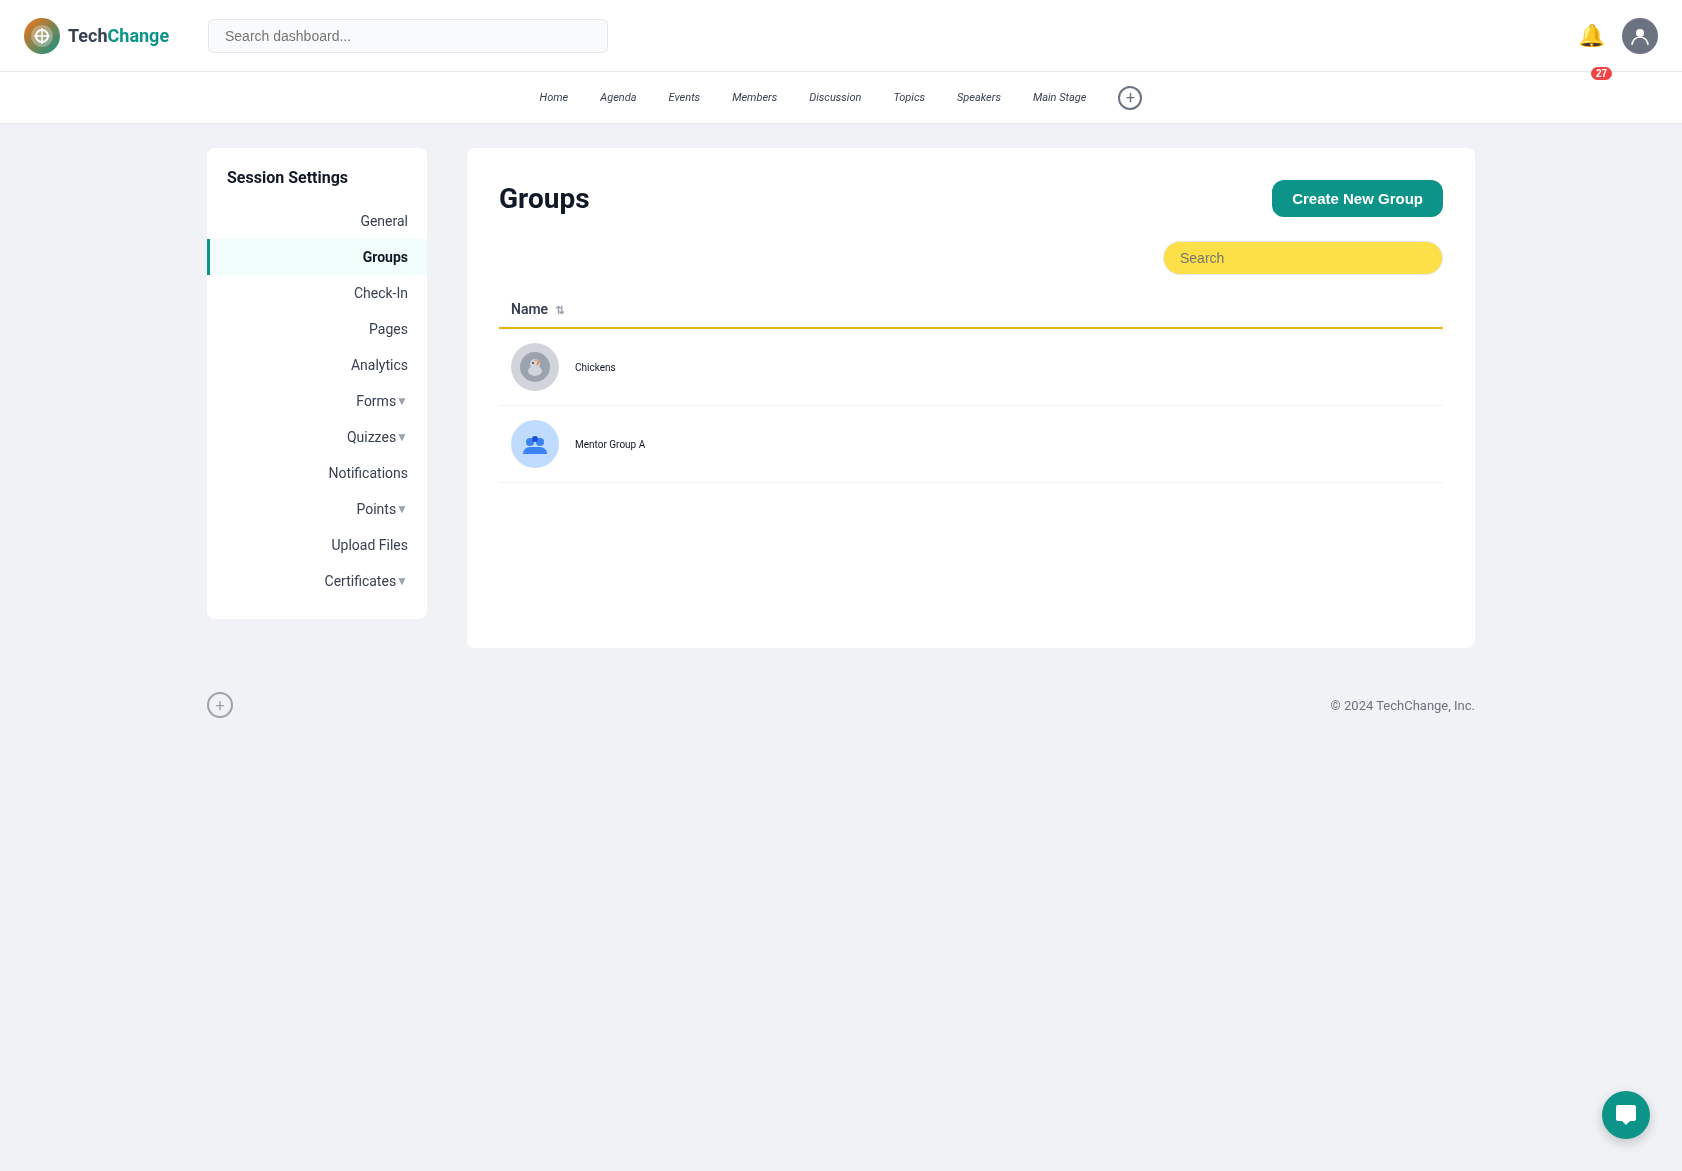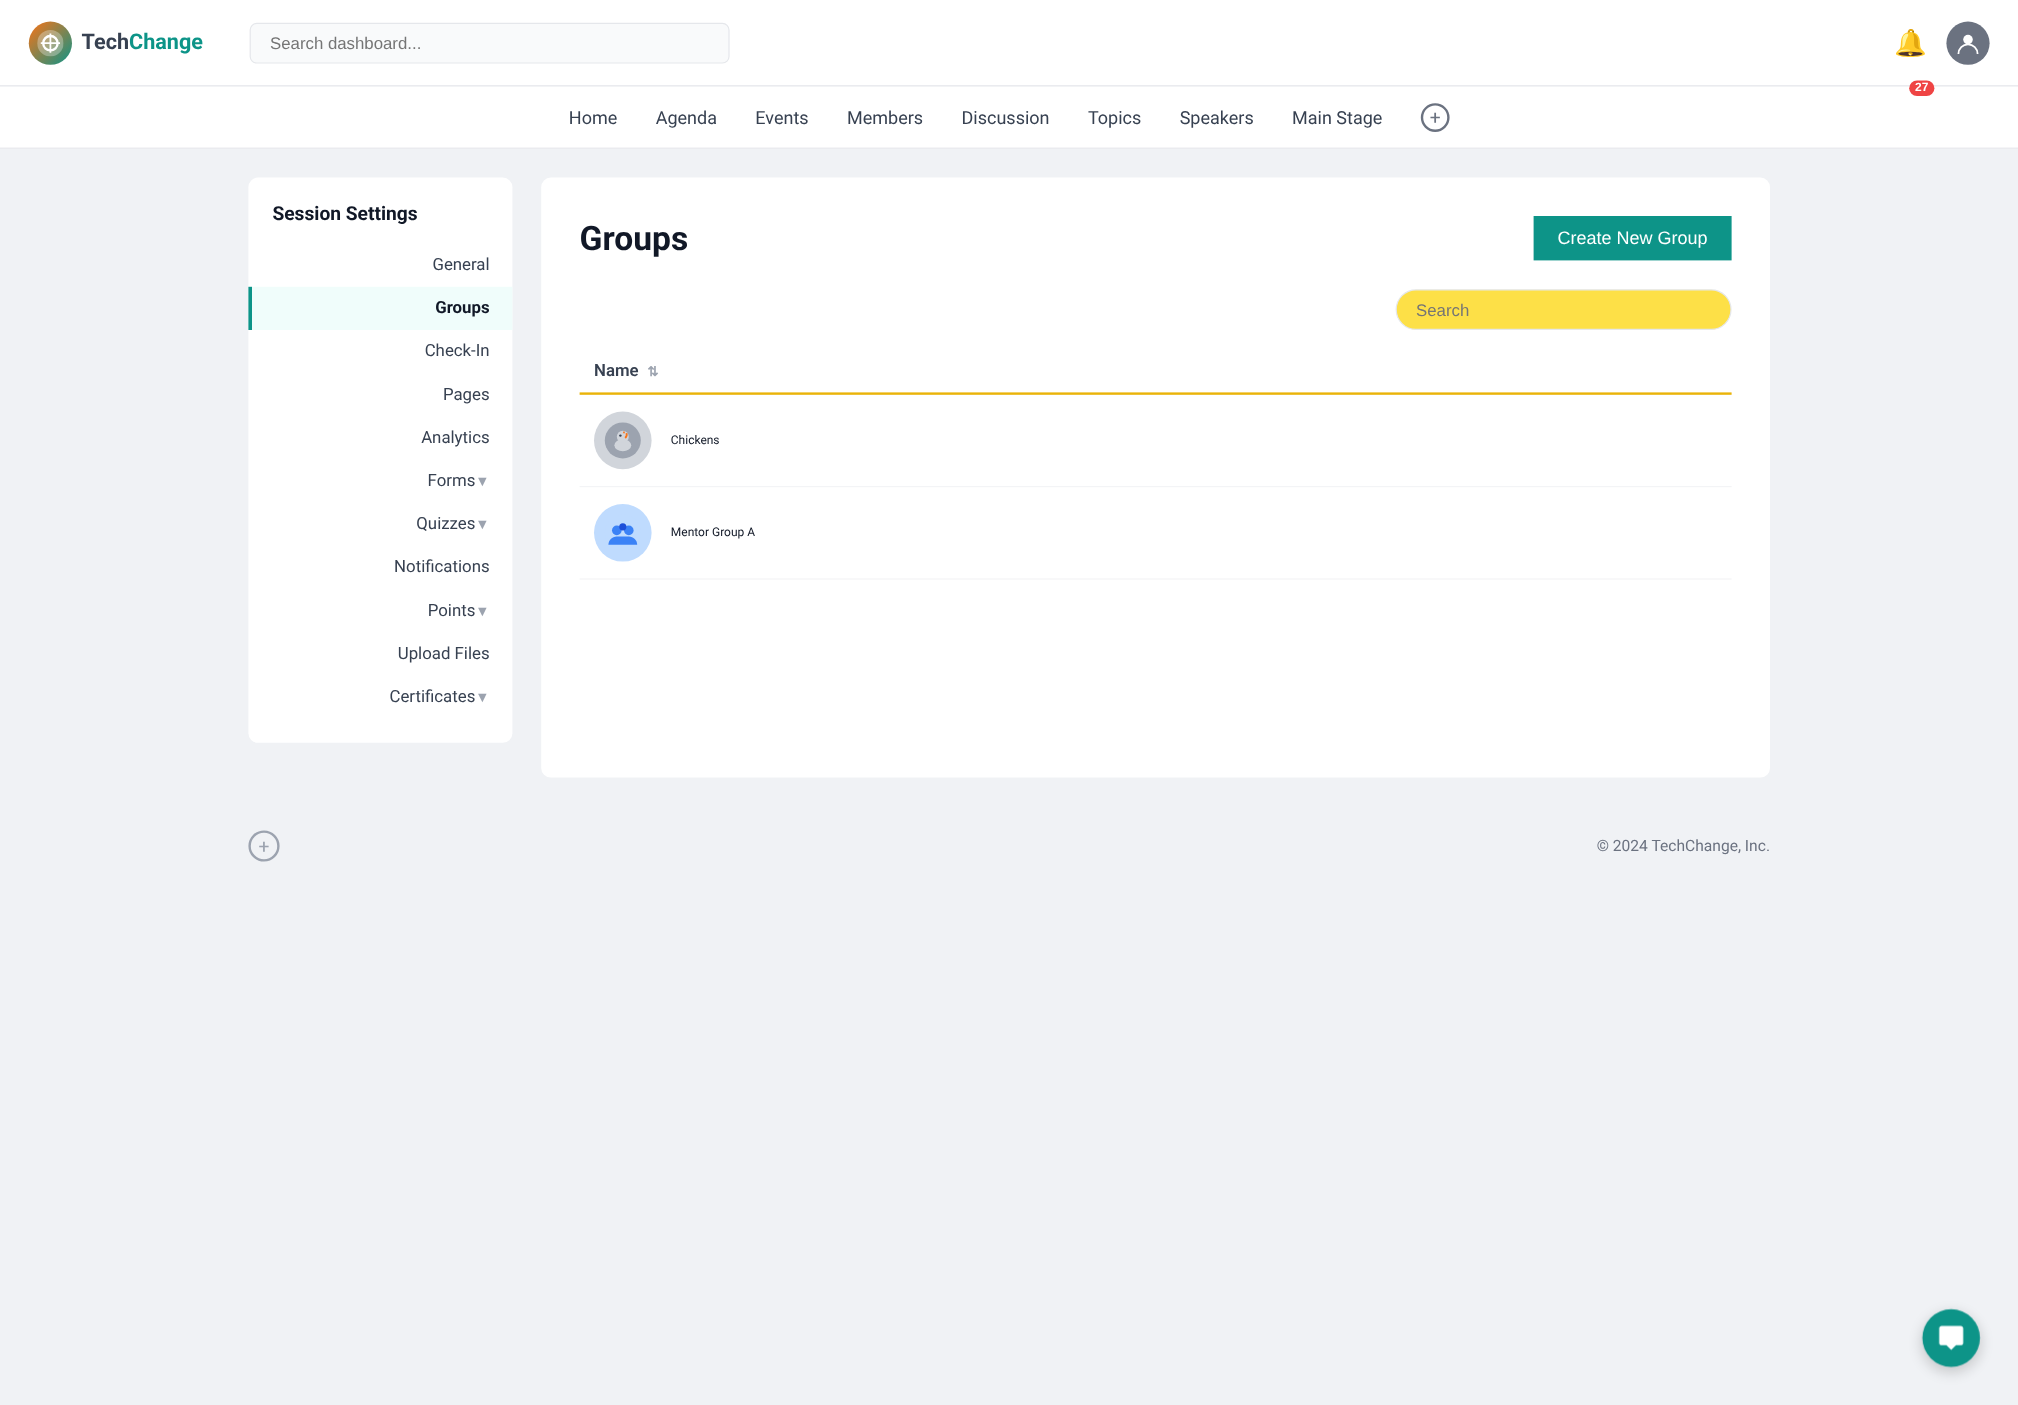--- a/index.html
+++ b/index.html
@@ -102,46 +102,47 @@
       background: #fff;
       border-bottom: 1px solid #e5e7eb;
       display: flex;
       justify-content: center;
       align-items: center;
       gap: 32px;
       padding: 0 24px;
       height: 52px;
     }
     .nav-item {
-      font-size: 15px;
+      font-size: 11px;
       color: #374151;
       cursor: pointer;
       padding: 4px 0;
       text-decoration: none;
+      font-style: italic;
     }
     .nav-plus {
       width: 24px;
       height: 24px;
       border: 2px solid #6b7280;
       border-radius: 50%;
       display: flex;
       align-items: center;
       justify-content: center;
       color: #6b7280;
       cursor: pointer;
       font-size: 16px;
       line-height: 1;
     }
 
     
     .page-layout {
       display: flex;
       max-width: 1300px;
       margin: 24px auto;
-      gap: 0;
+      gap: 16px;
       padding: 0 16px;
     }
 
     
     .sidebar {
       width: 220px;
       background: #fff;
       border-radius: 8px;
       padding: 20px 0;
       height: fit-content;
@@ -191,24 +192,24 @@
     }
     .page-title {
       font-size: 28px;
       font-weight: 700;
       color: #111827;
     }
     .create-btn {
       background: #0d9488;
       color: #fff;
       border: none;
-      border-radius: 0;
+      border-radius: 12px;
       padding: 10px 20px;
       font-size: 15px;
-      font-weight: 400;
+      font-weight: 700;
       cursor: pointer;
     }
 
     .search-row {
       display: flex;
       justify-content: flex-end;
       margin-bottom: 16px;
     }
     .table-search {
       padding: 8px 16px;

